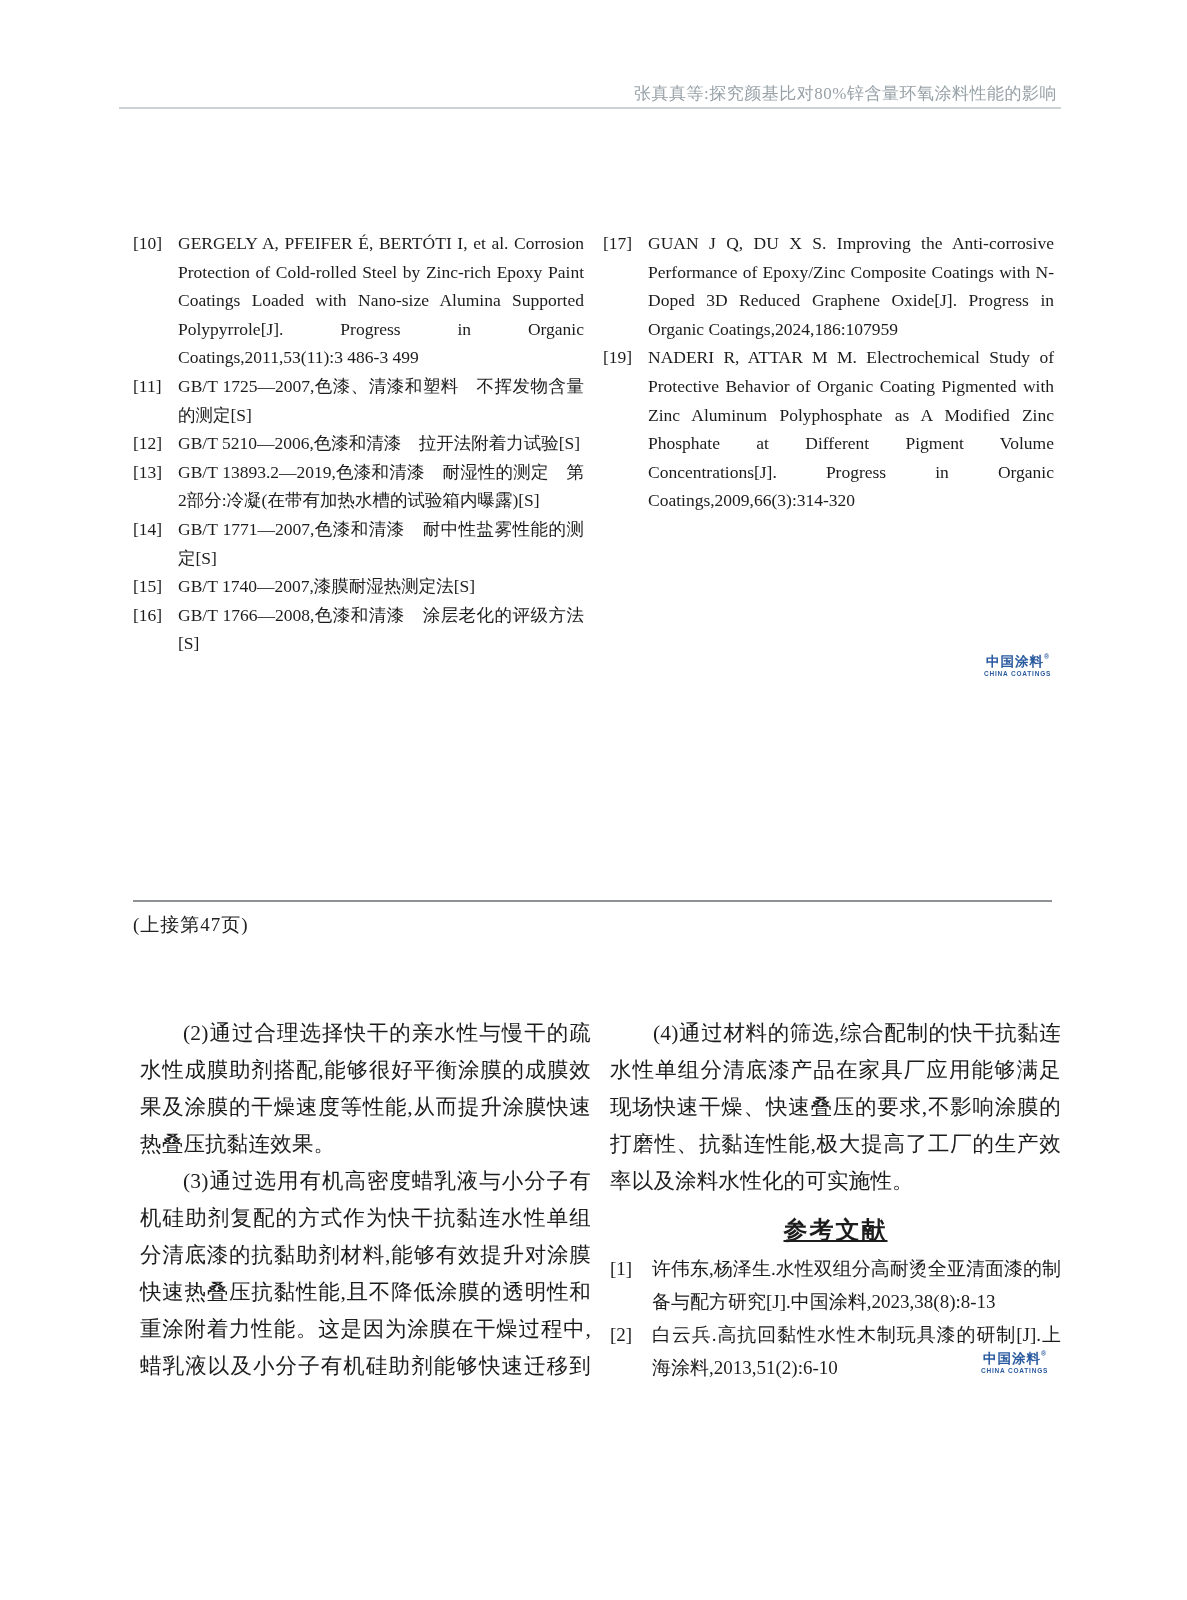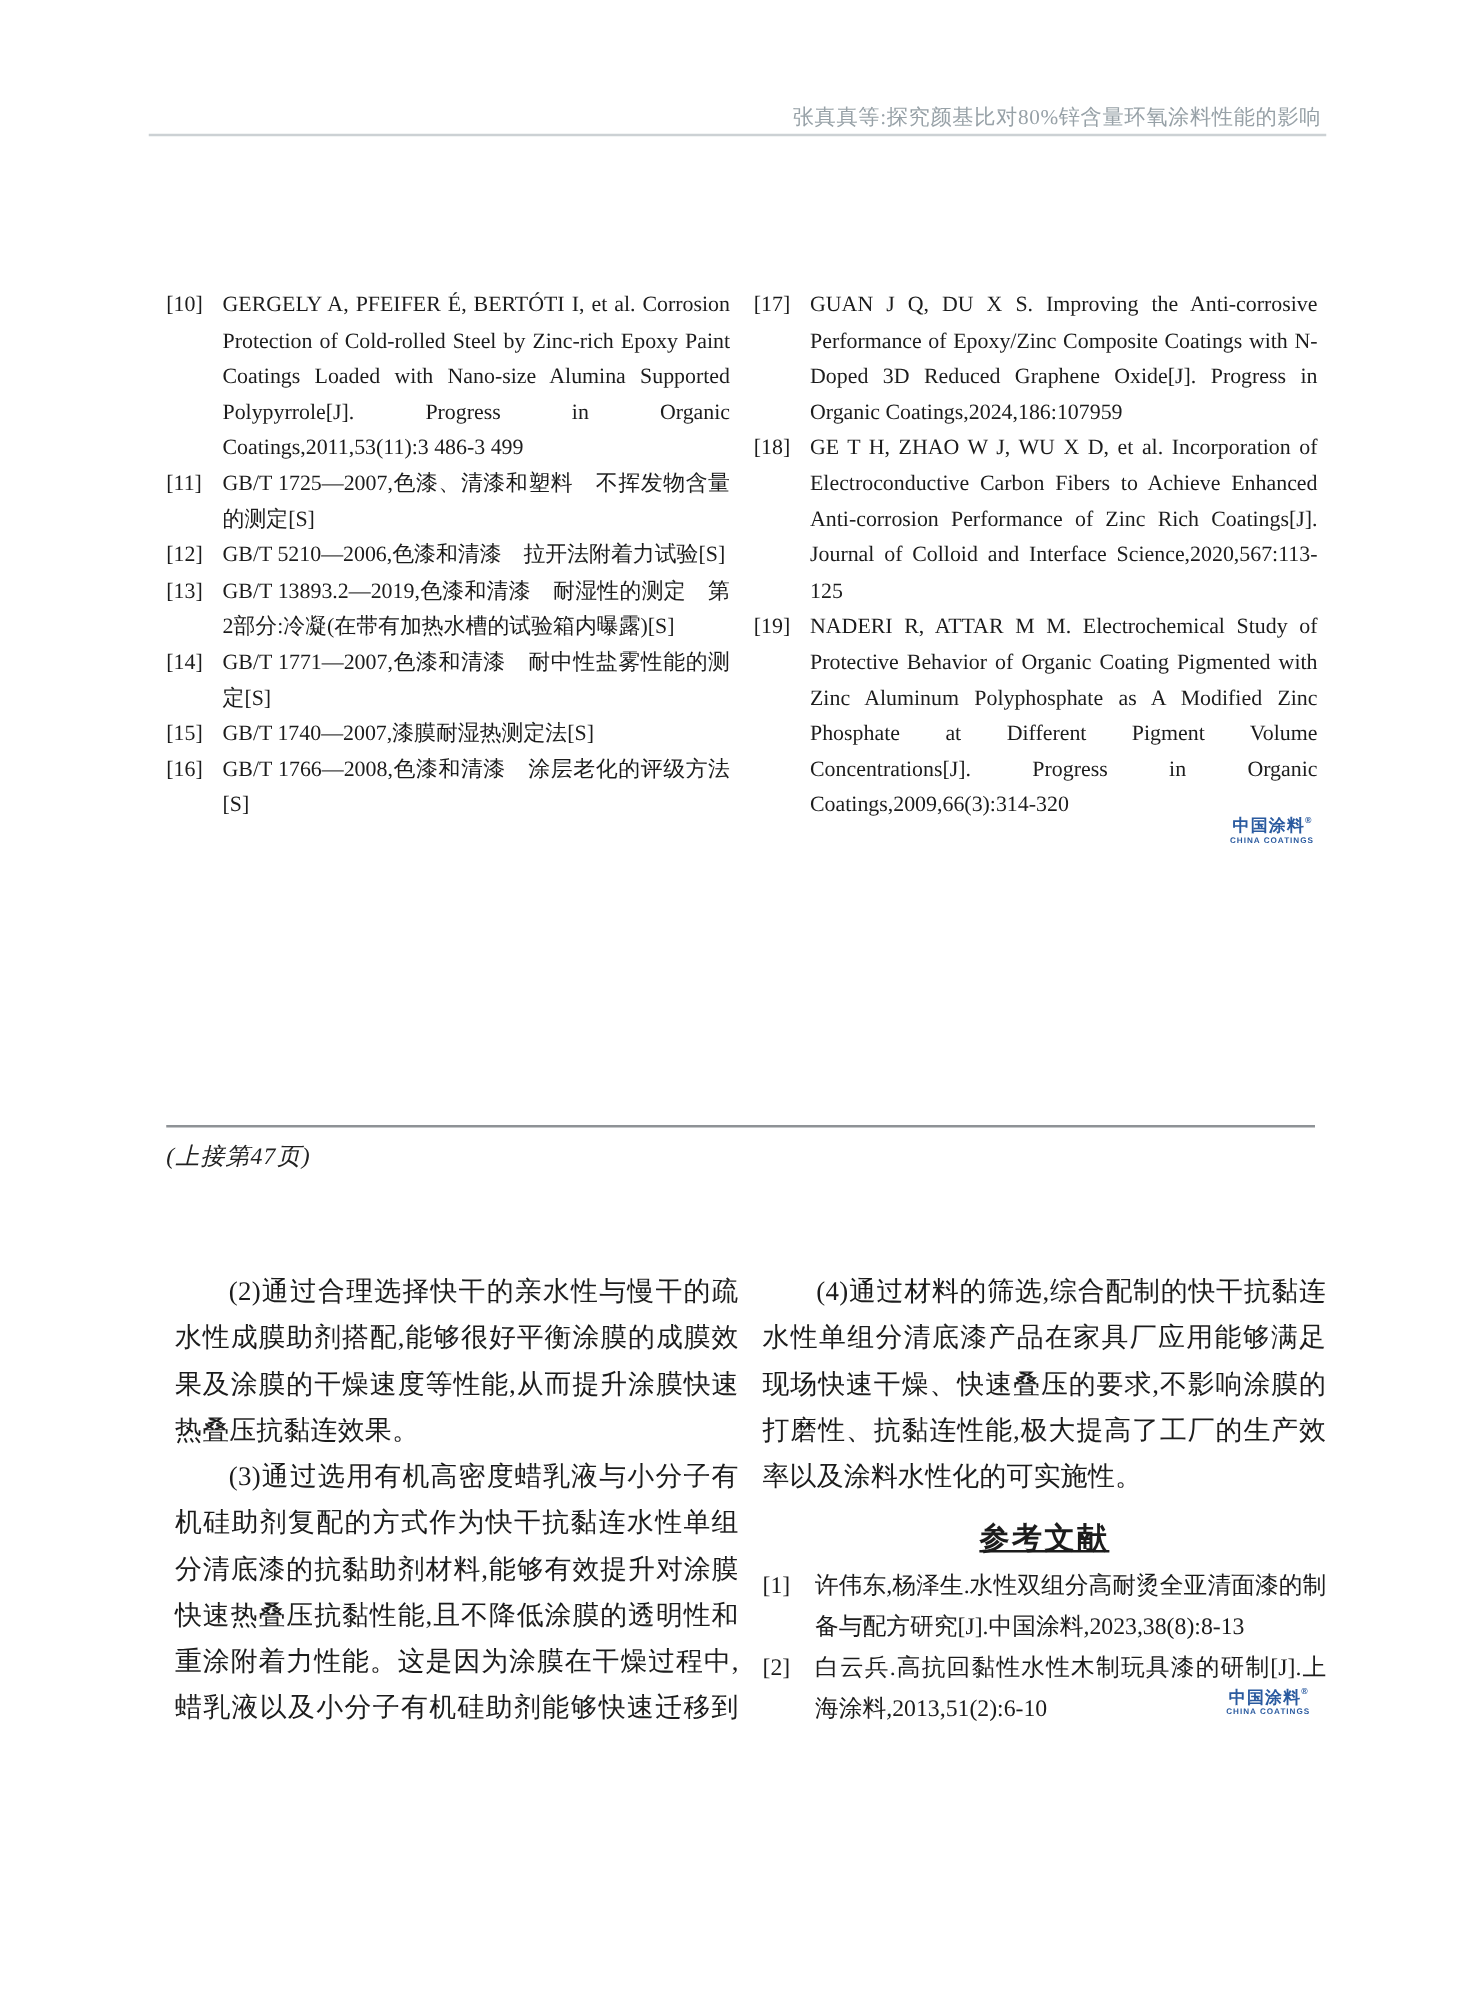--- a/index.html
+++ b/index.html
@@ -49,21 +49,21 @@
     font-family:"Liberation Sans","DejaVu Sans",sans-serif;
     font-weight:bold;font-size:6.5px;letter-spacing:.8px;white-space:nowrap;
   }
   
   .mid-rule{
     position:absolute;top:900px;left:133px;width:919px;height:2px;
     background:#8e9296;
   }
   .continuation{
     position:absolute;top:912px;left:133px;
-    font-size:19px;font-style:italic;letter-spacing:1px;color:#222;
+    font-size:19px;letter-spacing:1px;color:#222;
   }
   
   .body-cols{
     position:absolute;top:1015px;left:140px;width:921px;
     display:flex;gap:19px;
   }
   .body-col{width:451px;}
   .body-col p{
     margin:0;
     font-size:21.5px;line-height:37px;
@@ -136,24 +136,20 @@
         <span class="num">[16]</span>
         <span class="txt">GB/T 1766—2008,色漆和清漆　涂层老化的评级方法[S]</span>
       </div>
     </div>
     <div class="refs-col">
       <div class="ref-item">
         <span class="num">[17]</span>
         <span class="txt">GUAN J Q, DU X S. Improving the Anti-corrosive Performance of Epoxy/Zinc Composite Coatings with N-Doped 3D Reduced Graphene Oxide[J]. Progress in Organic Coatings,2024,186:107959</span>
       </div>
       <div class="ref-item">
-        <span class="num">[18]</span>
-        <span class="txt">GE T H, ZHAO W J, WU X D, et al. Incorporation of Electroconductive Carbon Fibers to Achieve Enhanced Anti-corrosion Performance of Zinc Rich Coatings[J]. Journal of Colloid and Interface Science,2020,567:113-125</span>
-      </div>
-      <div class="ref-item">
         <span class="num">[19]</span>
         <span class="txt">NADERI R, ATTAR M M. Electrochemical Study of Protective Behavior of Organic Coating Pigmented with Zinc Aluminum Polyphosphate as A Modified Zinc Phosphate at Different Pigment Volume Concentrations[J]. Progress in Organic Coatings,2009,66(3):314-320</span>
       </div>
     </div>
   </div>
 
   <div class="logo logo-1">
     <div class="cn"><span>中国涂料</span><span class="reg">®</span></div>
     <div class="en">CHINA COATINGS</div>
   </div>

